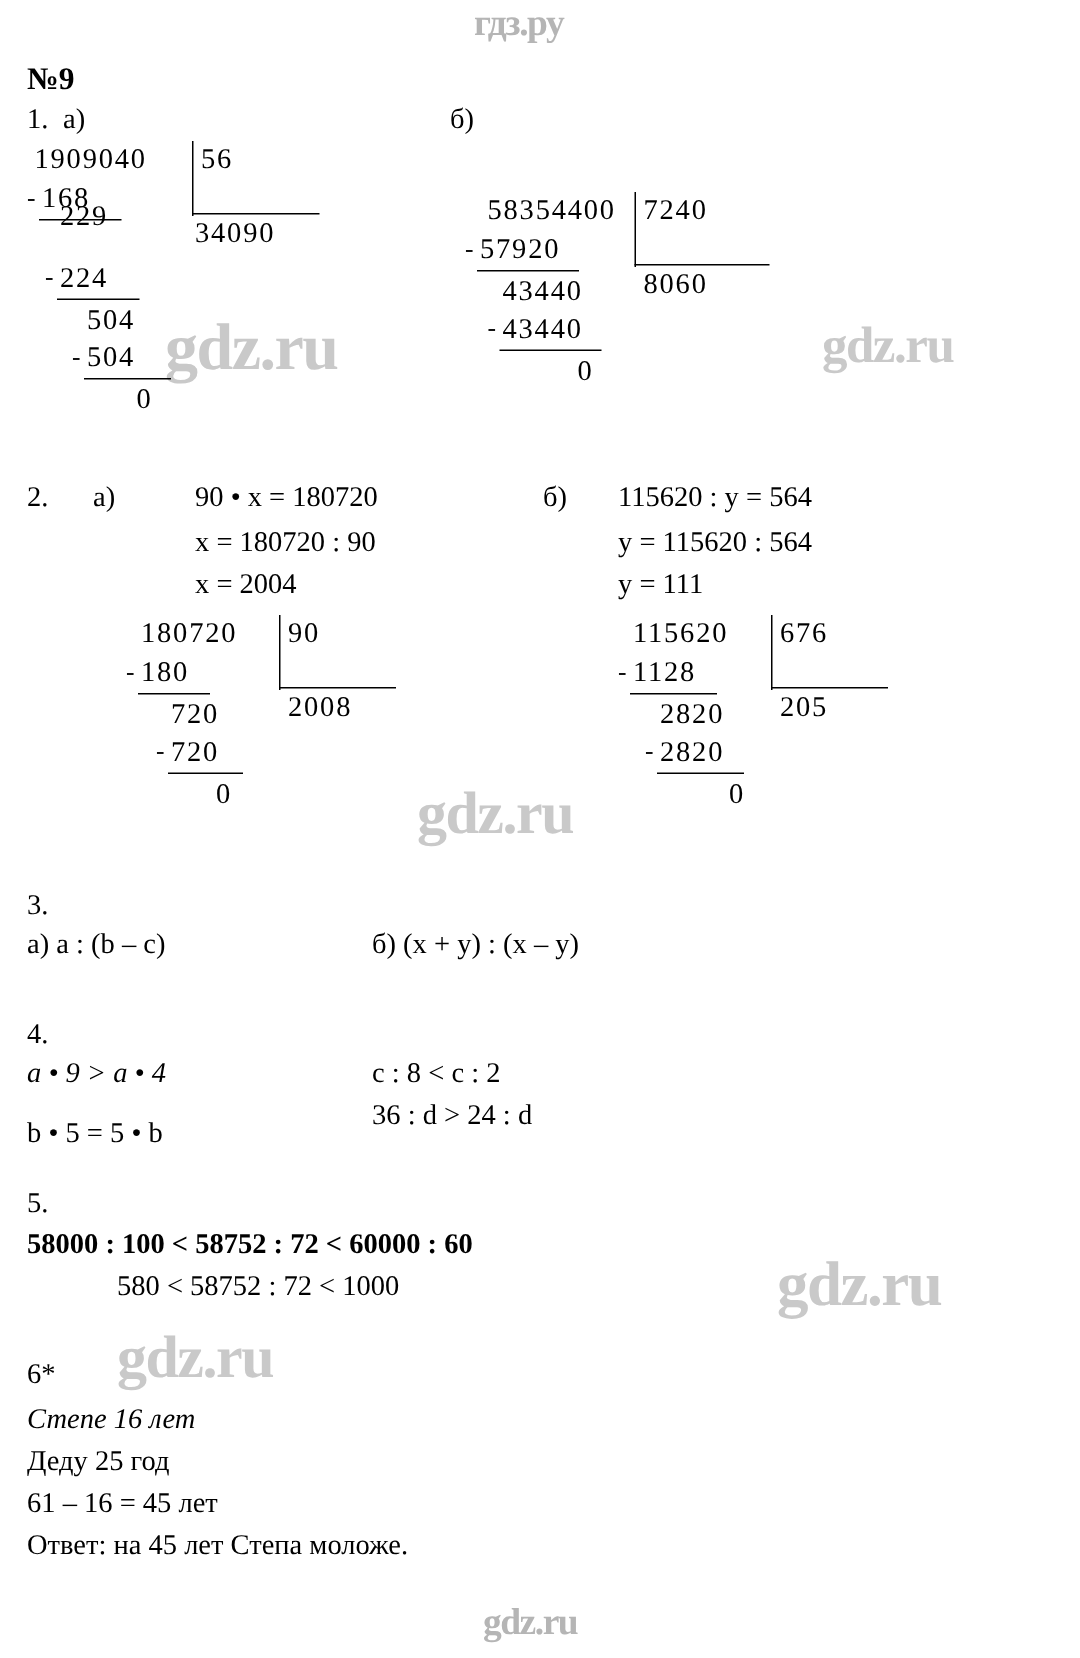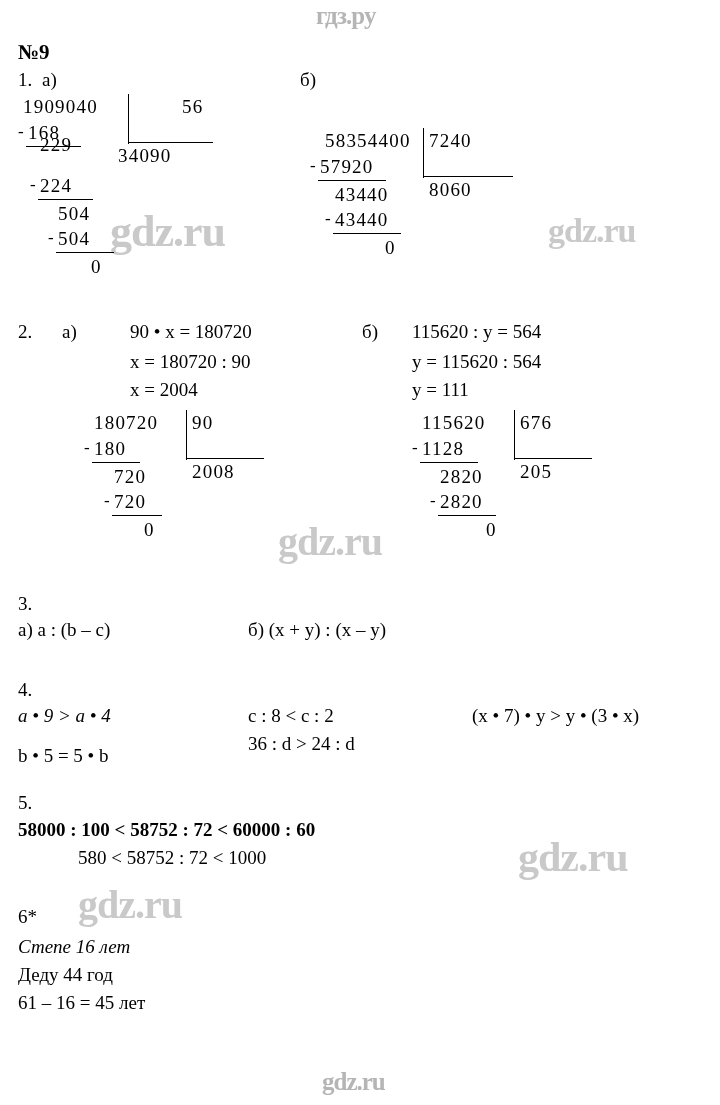--- a/index.html
+++ b/index.html
@@ -103,22 +103,22 @@
   <div class="tx num-title" style="top:40px; left:18px;">№9</div>
 
   <div class="tx" style="top:68px; left:18px;">1.</div>
   <div class="tx" style="top:68px; left:42px;">а)</div>
   <div class="tx" style="top:68px; left:300px;">б)</div>
 
   <div class="ld" style="top:96px; left:18px; width:260px; height:180px;">
     <div class="dividend" style="top:0px; left:5px;">1909040</div>
     <div class="vbar" style="top:-2px; left:110px; height:50px;"></div>
     <div class="hbar" style="top:46px; left:110px; width:85px;"></div>
-    <div class="digits" style="top:0px; left:116px;margin-left:48px;">56</div>
-    <div class="digits" style="top:49px; left:100px;text-align:center;">34090</div>
+    <div class="digits" style="top:0px; left:116px;">56</div>
+    <div class="digits" style="top:49px; left:112px;text-align:center;">34090</div>
 
     <div class="minus" style="top:26px; left:0px;">-</div>
     <div class="digits" style="top:26px; left:10px;">168</div>
     <div class="hbar" style="top:50px; left:8px; width:55px;"></div>
 
     <div class="digits" style="top:38px; left:22px;">229</div>
     <div class="minus" style="top:79px; left:12px;">-</div>
     <div class="digits" style="top:79px; left:22px;">224</div>
     <div class="hbar" style="top:103px; left:20px; width:55px;"></div>
 
@@ -200,24 +200,24 @@
 
   <div class="tx" style="top:592px; left:18px;">3.</div>
   <div class="tx" style="top:618px; left:18px;">а) a : (b – c)</div>
   <div class="tx" style="top:618px; left:248px;">б) (x + y) : (x – y)</div>
 
   <div class="tx" style="top:678px; left:18px;">4.</div>
   <div class="tx" style="top:704px; left:18px;font-style:italic;">a • 9 &gt; a • 4</div>
   <div class="tx" style="top:732px; left:18px;margin-top:12px;">b • 5 = 5 • b</div>
   <div class="tx" style="top:704px; left:248px;">c : 8 &lt; c : 2</div>
   <div class="tx" style="top:732px; left:248px;">36 : d &gt; 24 : d</div>
-  <div class="tx" style="top:704px; left:472px;">(x • 7) • y &gt; y • (3 • x)</div>
 
   <div class="tx" style="top:791px; left:18px;">5.</div>
   <div class="tx" style="top:818px; left:18px;font-weight:bold;">58000 : 100 &lt; 58752 : 72 &lt; 60000 : 60</div>
   <div class="tx" style="top:846px; left:78px;">580 &lt; 58752 : 72 &lt; 1000</div>
 
   <div class="tx" style="top:905px; left:18px;">6*</div>
   <div class="tx" style="top:935px; left:18px;font-style:italic;">Степе 16 лет</div>
-  <div class="tx" style="top:963px; left:18px;">Деду 44 год</div>
+  <div class="tx" style="top:963px; left:18px;">Деду 25 год</div>
   <div class="tx" style="top:991px; left:18px;">61 – 16 = 45 лет</div>
+  <div class="tx" style="top:1019px; left:18px;">Ответ: на 45 лет Степа моложе.</div>
 
 </div>
 
 </body></html>

